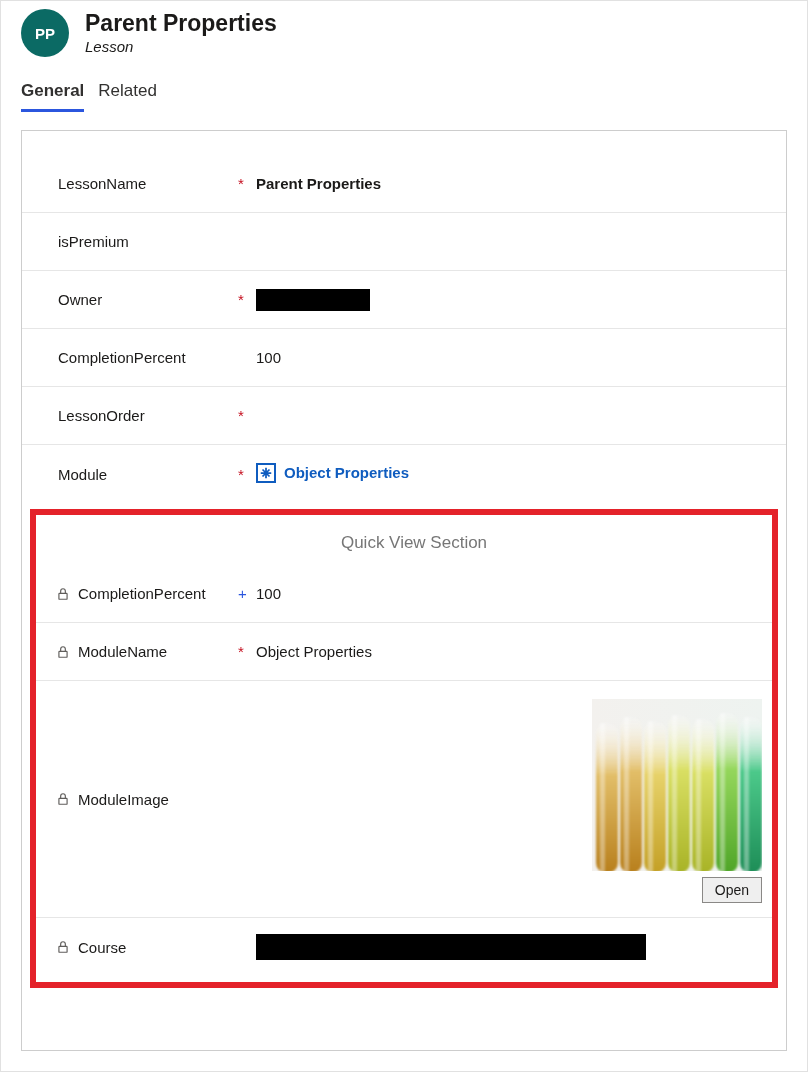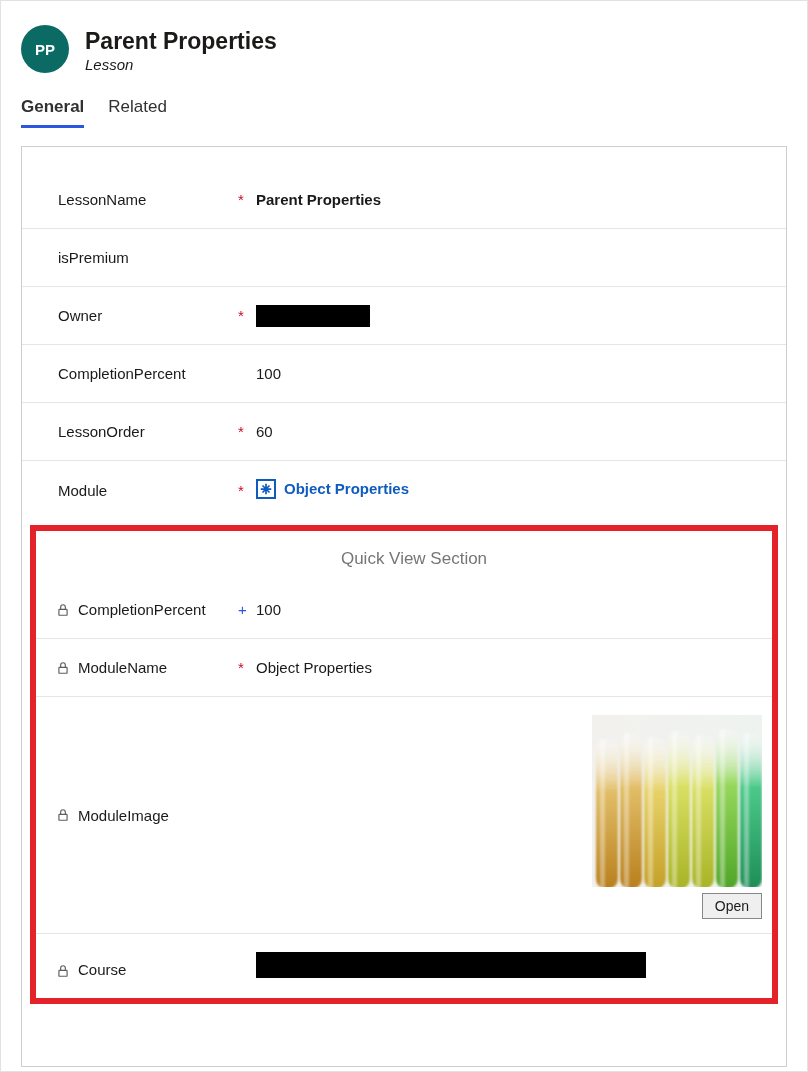--- a/index.html
+++ b/index.html
@@ -12,22 +12,22 @@
   .page {
     width: 808px; min-height: 1072px;
     border: 1px solid #e1e1e1;
     border-left: 1px solid #e1e1e1;
     border-right: 1px solid #e1e1e1;
     padding: 0;
     position: relative;
   }
   
   .header {
-    display: flex; align-items: flex-end;
-    padding: 24px 20px 10px 20px;
+    display: flex; align-items: center;
+    padding: 8px 20px 10px 20px;
   }
   .avatar {
     width: 48px; height: 48px; border-radius: 50%;
     background: #0b6a64;
     color: #fff;
     display: flex; align-items: center; justify-content: center;
     font-weight: 600; font-size: 15px;
     flex-shrink: 0;
   }
   .title-wrap { margin-left: 16px; }
@@ -35,21 +35,21 @@
     font-size: 23px; font-weight: 700; color: #1b1a19;
     line-height: 1.1;
   }
   .page-subtitle {
     font-size: 15px; color: #1b1a19; font-weight: 400;
     margin-top: 2px;
     font-style: italic;
   }
   
   .tabs {
-    display: flex; gap: 24px;
+    display: flex; gap: 14px;
     padding: 14px 20px 0 20px;
   }
   .tab {
     font-size: 17px; color: #323130;
     padding-bottom: 8px;
     cursor: pointer;
   }
   .tab.selected {
     font-weight: 600;
     border-bottom: 3px solid #2b56de;
@@ -59,21 +59,21 @@
     margin: 18px 20px 0 20px;
     border: 1px solid #cdcdcd;
     padding: 24px 0 0 0;
   }
   .row {
     display: flex; align-items: center;
     padding: 14px 18px 14px 36px;
     border-bottom: 1px solid #e6e6e6;
     min-height: 58px;
   }
-  .row:last-child { border-bottom: none; align-items: flex-end; }
+  .row:last-child { border-bottom: none; }
   .row .label {
     width: 180px; flex-shrink: 0;
     color: #1b1a19; font-size: 15px;
   }
   .row .req {
     width: 18px; flex-shrink: 0;
     color: #c50f1f; font-size: 15px;
     text-align: left;
   }
   .row .req.blue { color: #2b56de; }
@@ -180,21 +180,20 @@
 
     <div class="row">
       <div class="label">CompletionPercent</div>
       <div class="req"></div>
       <div class="val normal">100</div>
     </div>
 
     <div class="row">
       <div class="label">LessonOrder</div>
       <div class="req">*</div>
-      <div class="val normal">60</div>
     </div>
 
     <div class="row" style="border-bottom:none">
       <div class="label">Module</div>
       <div class="req">*</div>
       <div class="val link">
         <span class="lookup-icon">
           <svg viewBox="0 0 24 24" fill="none" stroke="#0f5cbf" stroke-width="3">
             <path d="M12 3 L12 21 M3 12 L21 12 M6 6 L18 18 M18 6 L6 18"></path>
           </svg>

